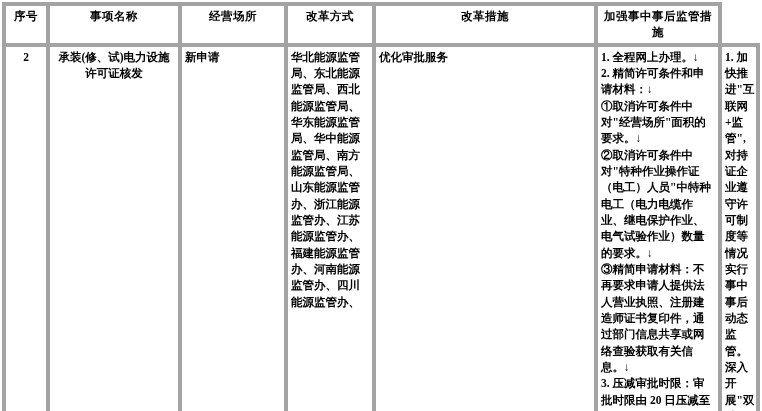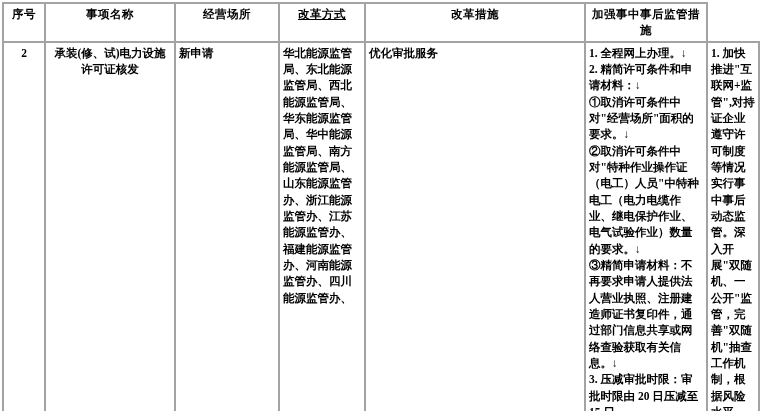--- a/index.html
+++ b/index.html
@@ -19,40 +19,40 @@
     height: 411px;
     box-sizing: border-box;
     padding: 2px 2px 0 2px;
   }
   table.grid {
     border-collapse: collapse;
     table-layout: fixed;
     width: 758px;
   }
   table.grid td, table.grid th {
-    border: 2px solid #a3a3a3;
+    border: 4px solid #a3a3a3;
     vertical-align: top;
     padding: 2px 3px;
     font-size: 11.5px;
     line-height: 1.42;
     font-weight: bold;
   }
   thead th {
     text-align: center;
     vertical-align: middle;
     font-size: 14.5px;
     font-weight: bold;
     letter-spacing: 0.5px;
     padding: 6px 2px;
     line-height: 1.3;
   }
   .c-seq { width: 34px; }
   .c-item { width: 122px; margin-top: 8px; }
   .c-dept { width: 96px; }
-  .c-mode { width: 78px; text-decoration: underline; }
+  .c-mode { width: 78px; }
   .c-meas { width: 212px; }
   .c-sup { width: 114px; }
 
   td.seq-cell {
     text-align: center;
     vertical-align: middle;
     font-size: 12px;
   }
   td.item-cell {
     vertical-align: middle;

